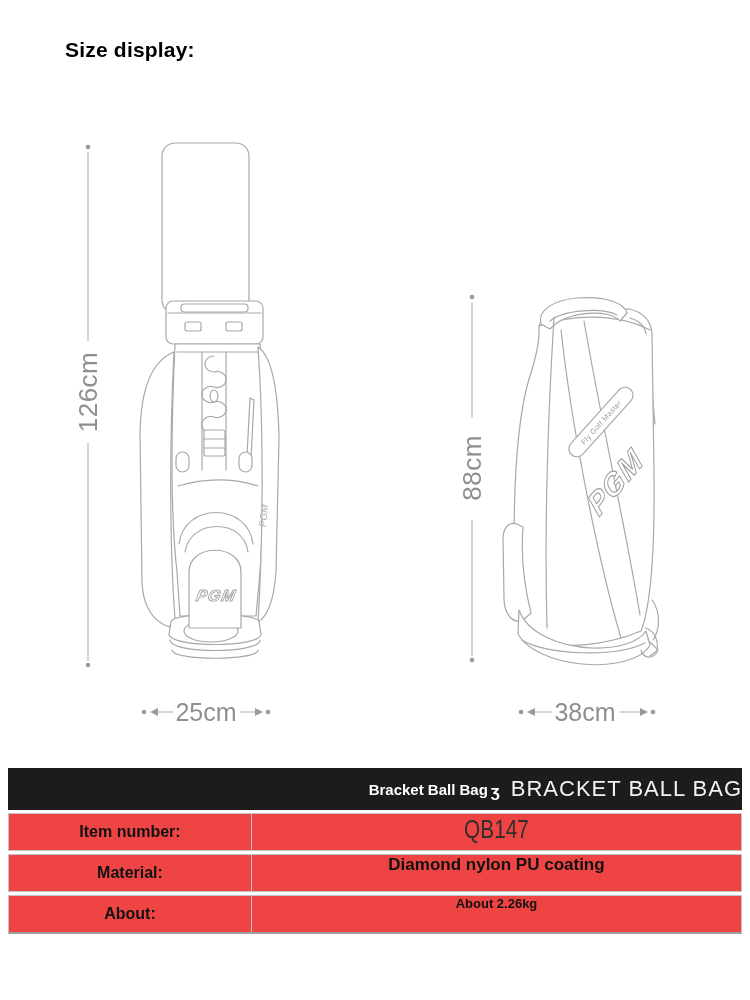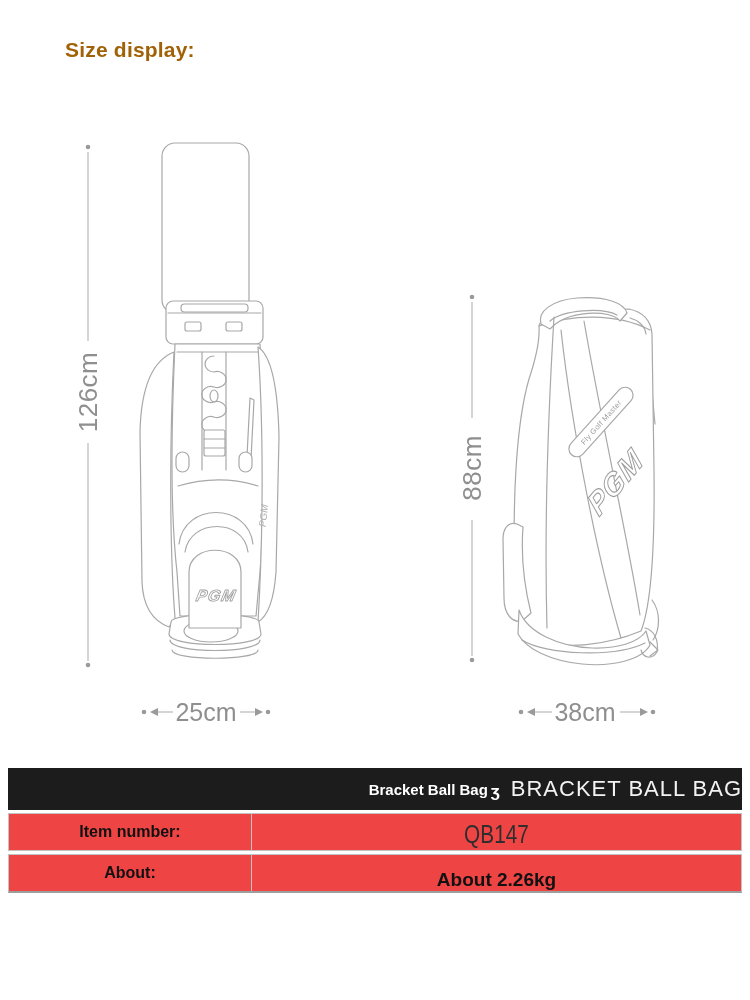--- a/index.html
+++ b/index.html
@@ -1,35 +1,35 @@
 <!DOCTYPE html>
 <html><head>
 <meta charset="utf-8">
 <style>
   html,body{margin:0;padding:0;background:#ffffff;}
   body{width:750px;height:1000px;position:relative;font-family:"Liberation Sans",sans-serif;overflow:hidden;}
 
-  .page-title{position:absolute;left:65px;top:38px;font-size:21px;font-weight:700;color:#a16207;letter-spacing:0.2px;}
+  .page-title{position:absolute;left:65px;top:38px;font-size:21px;font-weight:700;color:#000000;letter-spacing:0.2px;}
 
   .fig{position:absolute;}
   .fig svg{display:block;}
 
   
   .spec-table{position:absolute;left:8px;top:768px;width:734px;}
   .spec-header{height:42px;background:#1c1c1c;display:flex;align-items:center;justify-content:flex-end;gap:11px;}
   .spec-header .small-title{color:#ffffff;font-size:15px;font-weight:700;}
   .spec-header .glyph{color:#ffffff;font-size:17px;font-weight:700;margin-left:-8px;transform:translateY(3px);}
   .spec-header .big-title{color:#f2f2f2;font-size:22px;font-weight:400;letter-spacing:1px;}
   .spec-row{display:flex;height:36px;margin-top:3px;border:1px solid #c2c2c2;background:#ef4444;}
   .spec-row:last-child{border-bottom:2px solid #9e9e9e;}
   .spec-label{width:242px;border-right:1px solid #c2c2c2;display:flex;align-items:center;justify-content:center;
               font-size:16px;font-weight:700;color:#111;}
-  .spec-value{flex:1;display:flex;align-items:flex-end;justify-content:center;color:#111;}
+  .spec-value{flex:1;display:flex;align-items:flex-start;justify-content:center;color:#111;}
   .val-bold{font-size:17px;font-weight:700;}
-  .val-bold-lg{font-size:19px;font-weight:700;}
+  .val-bold-lg{font-size:13px;font-weight:700;}
   .val-condensed{display:inline-block;transform:scaleX(0.8);transform-origin:center;font-size:26px;font-weight:400;color:#2e2e2e;}
   .val-condensed-sm{display:inline-block;transform:scaleX(0.82);transform-origin:center;font-size:24px;font-weight:400;color:#3a3a3a;}
 
   .dim-text{fill:#8f8f8f;font-family:"Liberation Sans",sans-serif;}
   .line-art{stroke:#a8a8a8;fill:none;stroke-width:1.2;stroke-linecap:round;stroke-linejoin:round;}
   .dim-line{stroke:#b3b3b3;stroke-width:1.1;}
   .dim-dot{fill:#9a9a9a;stroke:none;}
   .dim-arrow{fill:#9a9a9a;stroke:none;}
 </style>
 </head>
@@ -169,20 +169,26 @@
     <span class="big-title">BRACKET BALL BAG</span>
   </div>
 
   <div class="spec-row">
     <div class="spec-label">Item number:</div>
     <div class="spec-value">
       <span class="val-condensed">QB147</span>
     </div>
   </div>
 
+  <div class="spec-row">
+    <div class="spec-label">Material:</div>
+    <div class="spec-value">
+      <span class="val-bold">Diamond nylon PU coating</span>
+    </div>
+  </div>
 
   <div class="spec-row">
     <div class="spec-label">About:</div>
     <div class="spec-value">
       <span class="val-bold-lg">About 2.26kg</span>
     </div>
   </div>
 
 </div>
 

